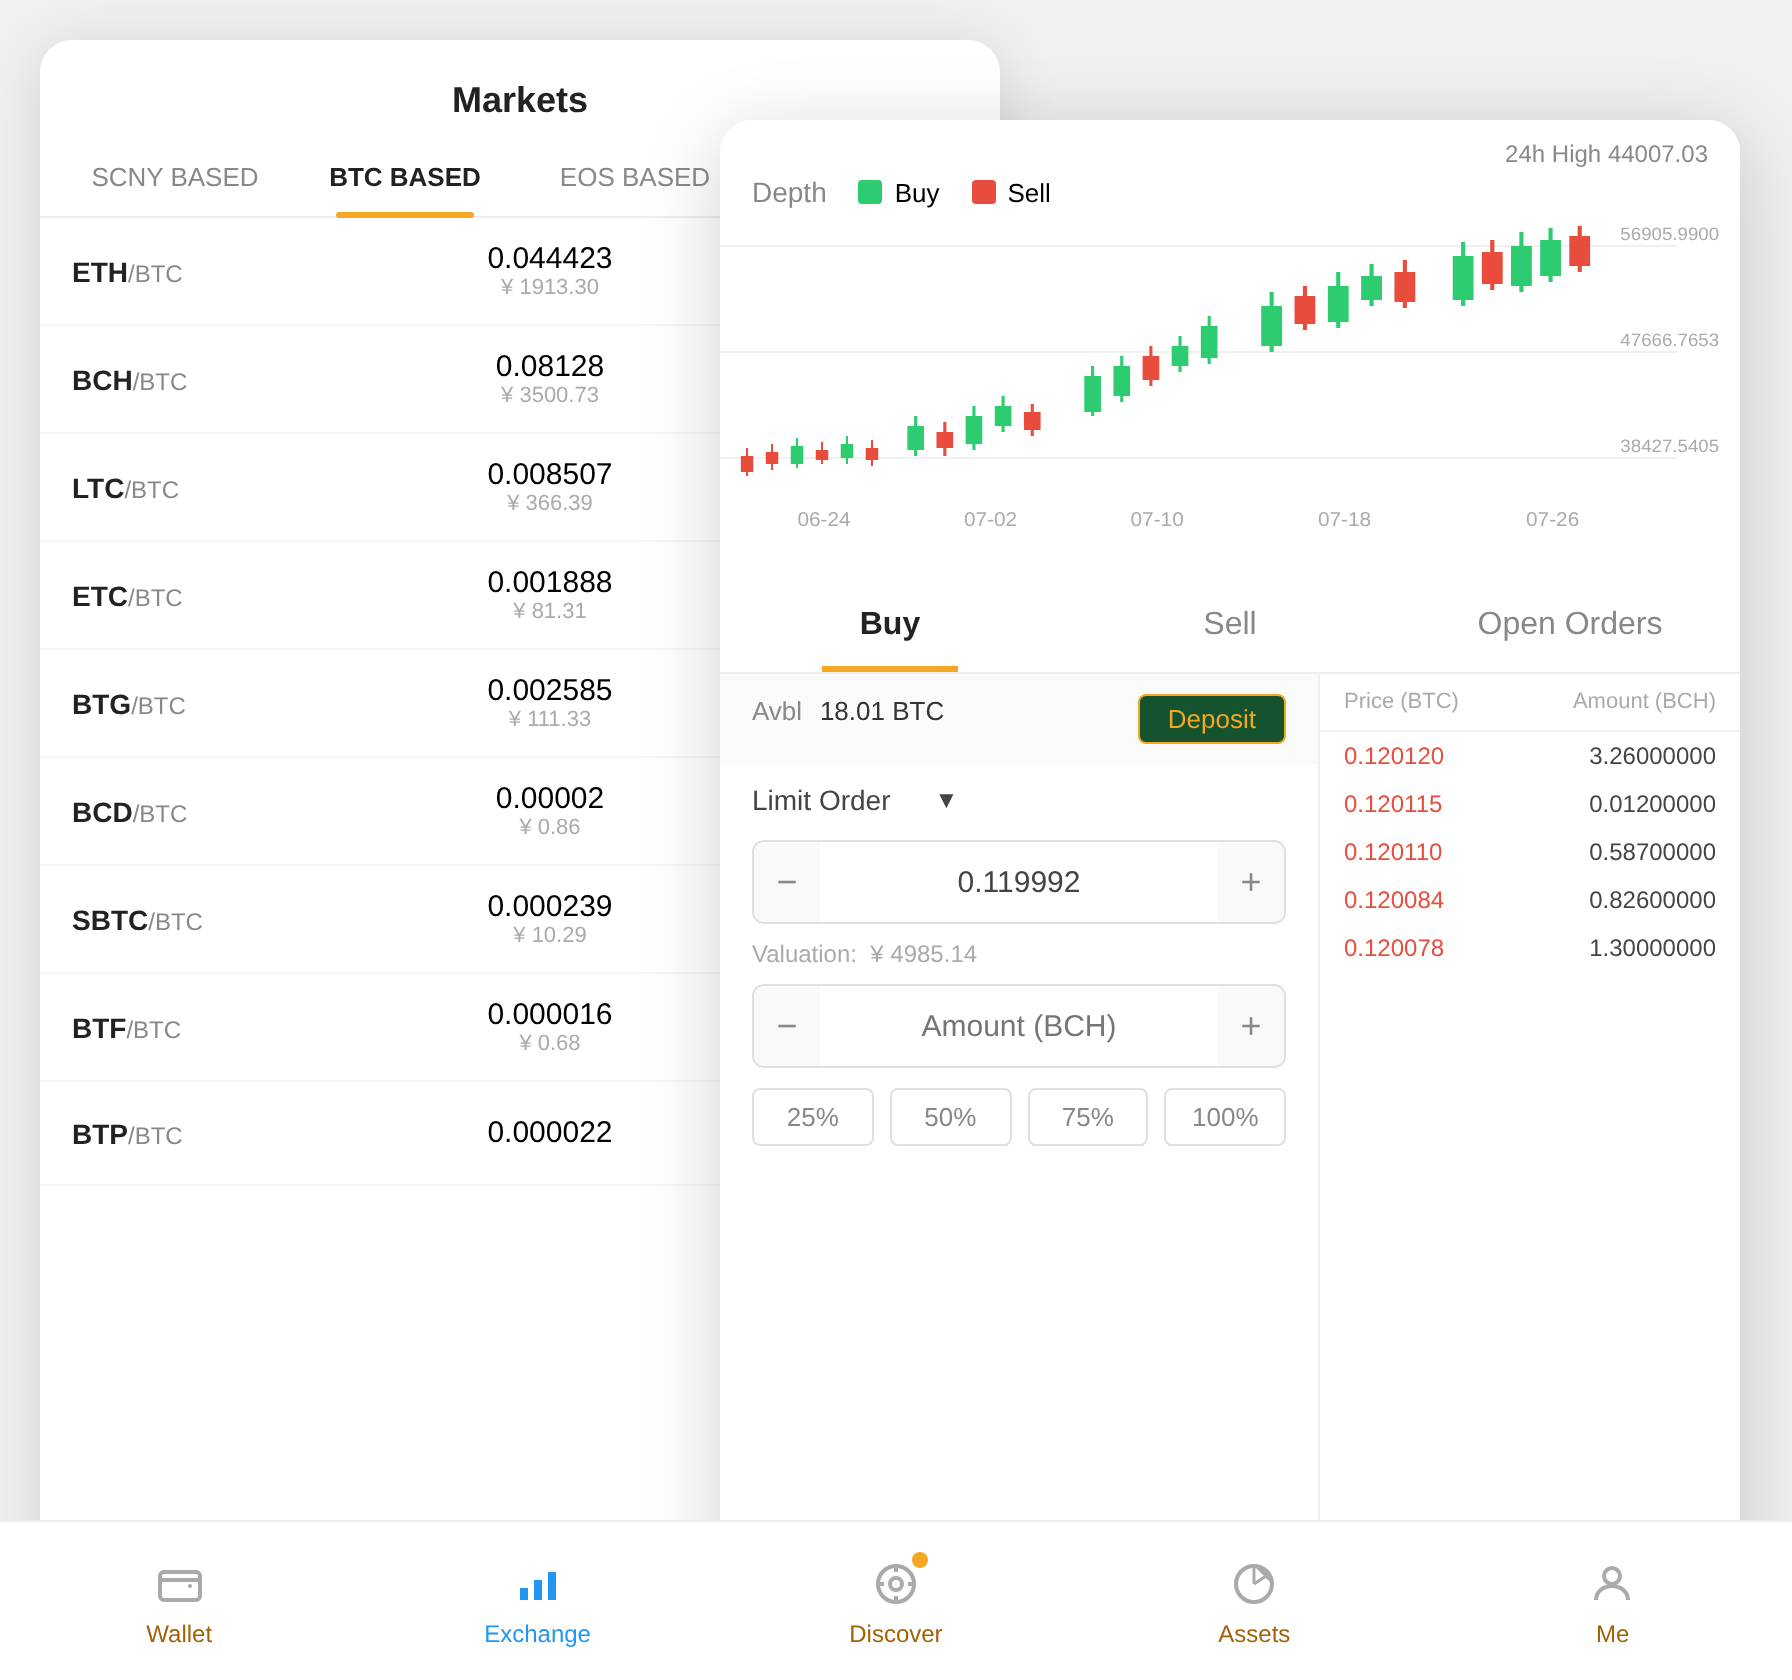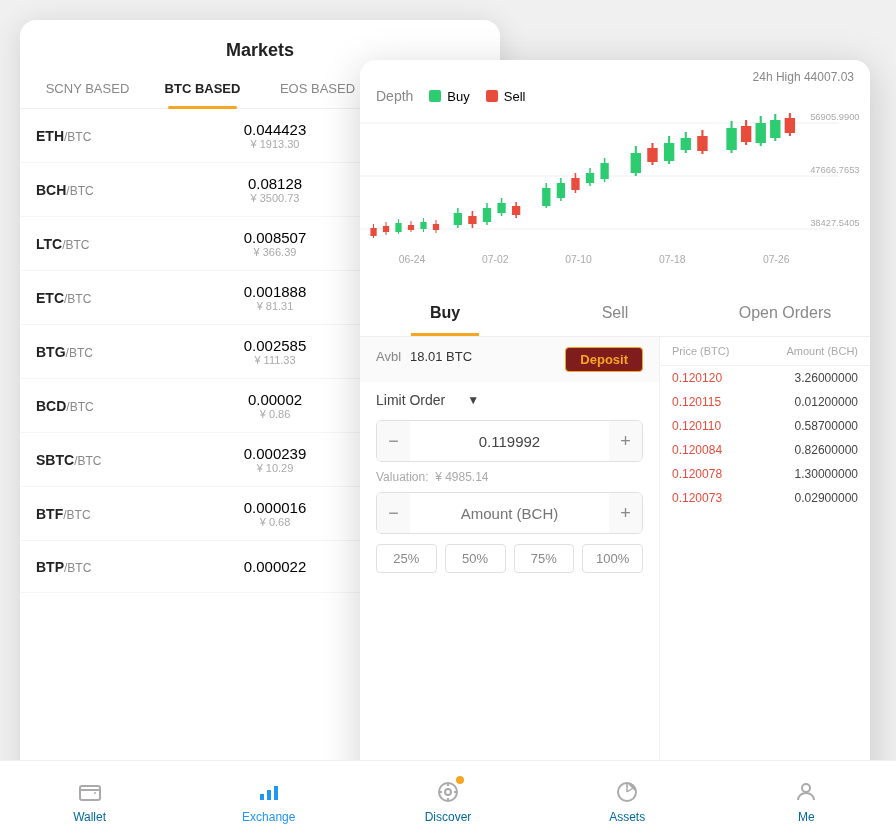--- a/index.html
+++ b/index.html
@@ -149,21 +149,21 @@
       width: 28px;
       height: 28px;
       display: flex;
       align-items: center;
       justify-content: center;
       position: relative;
     }
 
     .nav-label {
       font-size: 12px;
-      color: #0369a1;
+      color: #a16207;
     }
 
     .nav-label.active {
       color: #2196f3;
     }
 
     
     .trading-panel {
       position: absolute;
       top: 60px;
@@ -254,27 +254,27 @@
     
     .avbl-row {
       display: flex;
       align-items: flex-start;
       justify-content: space-between;
       padding: 10px 16px;
       background: #fafafa;
     }
 
     .deposit-btn {
-      background: #7f1d1d;
+      background: #14532d;
       border: 1px solid #f5a623;
       color: #f5a623;
       padding: 4px 14px;
       border-radius: 4px;
       font-size: 13px;
-      font-weight: 700;
+      font-weight: 400;
       cursor: pointer;
     }
 
     
     .order-form {
       padding: 10px 16px;
     }
 
     .limit-order-row {
       display: flex;
@@ -662,24 +662,20 @@
       <span class="ob-amount">0.58700000</span>
     </div>
           <div class="orderbook-row">
       <span class="ob-price">0.120084</span>
       <span class="ob-amount">0.82600000</span>
     </div>
           <div class="orderbook-row">
       <span class="ob-price">0.120078</span>
       <span class="ob-amount">1.30000000</span>
     </div>
-          <div class="orderbook-row">
-      <span class="ob-price">0.120073</span>
-      <span class="ob-amount">0.02900000</span>
-    </div>
         </div>
     </div>
 
   </div>
 </div>
 
 <div class="bottom-nav">
   <div class="nav-item">
     <div class="nav-icon">
       <svg width="24" height="24" viewBox="0 0 24 24">

